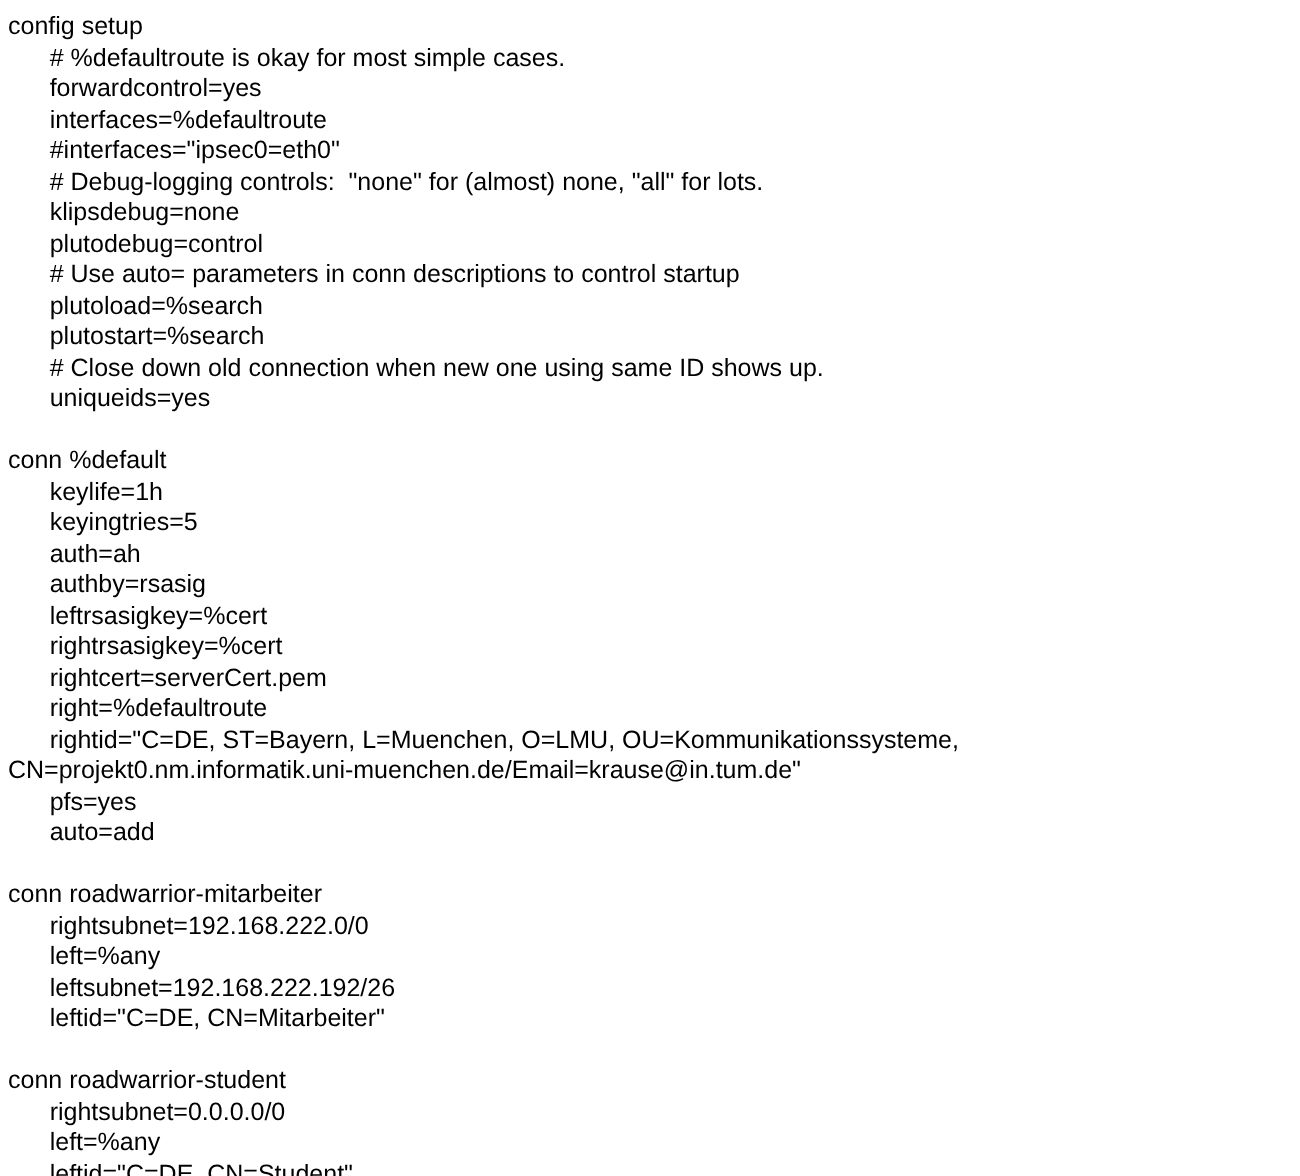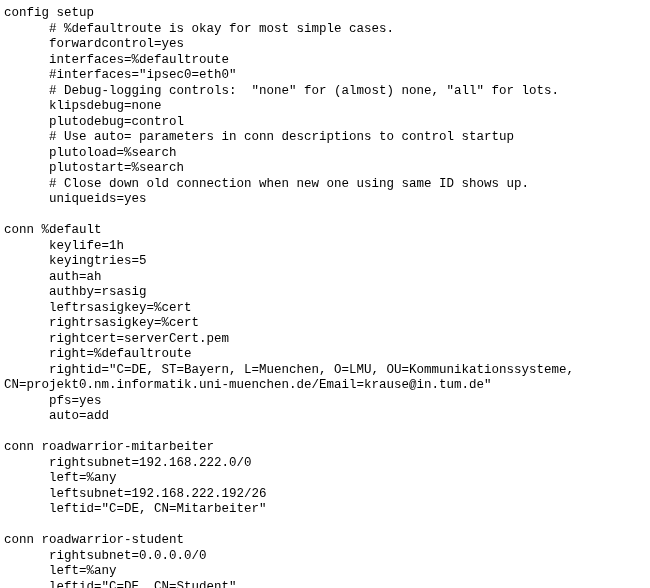--- a/index.html
+++ b/index.html
@@ -17,21 +17,20 @@
     padding: 6px 0 0 4px;
     font-family: "Liberation Sans", sans-serif;
     font-size: 12.5px;
     line-height: 15.5px;
     color: #000000;
     white-space: pre;
   }
   .line {
     white-space: pre;
     min-height: 15.5px;
-    font-family: Liberation Mono, monospace;
   }
   .blank {
     height: 15.5px;
   }
 </style>
 </head>
 <body>
 
 <div id="config-listing"><div class="line">config setup</div><div class="line">      # %defaultroute is okay for most simple cases.</div><div class="line">      forwardcontrol=yes</div><div class="line">      interfaces=%defaultroute</div><div class="line">      #interfaces="ipsec0=eth0"</div><div class="line">      # Debug-logging controls:  "none" for (almost) none, "all" for lots.</div><div class="line">      klipsdebug=none</div><div class="line">      plutodebug=control</div><div class="line">      # Use auto= parameters in conn descriptions to control startup</div><div class="line">      plutoload=%search</div><div class="line">      plutostart=%search</div><div class="line">      # Close down old connection when new one using same ID shows up.</div><div class="line">      uniqueids=yes</div><div class="line blank"></div><div class="line">conn %default</div><div class="line">      keylife=1h</div><div class="line">      keyingtries=5</div><div class="line">      auth=ah</div><div class="line">      authby=rsasig</div><div class="line">      leftrsasigkey=%cert</div><div class="line">      rightrsasigkey=%cert</div><div class="line">      rightcert=serverCert.pem</div><div class="line">      right=%defaultroute</div><div class="line">      rightid="C=DE, ST=Bayern, L=Muenchen, O=LMU, OU=Kommunikationssysteme,</div><div class="line">CN=projekt0.nm.informatik.uni-muenchen.de/Email=krause@in.tum.de"</div><div class="line">      pfs=yes</div><div class="line">      auto=add</div><div class="line blank"></div><div class="line">conn roadwarrior-mitarbeiter</div><div class="line">      rightsubnet=192.168.222.0/0</div><div class="line">      left=%any</div><div class="line">      leftsubnet=192.168.222.192/26</div><div class="line">      leftid="C=DE, CN=Mitarbeiter"</div><div class="line blank"></div><div class="line">conn roadwarrior-student</div><div class="line">      rightsubnet=0.0.0.0/0</div><div class="line">      left=%any</div><div class="line">      leftid="C=DE, CN=Student"</div></div>
 

